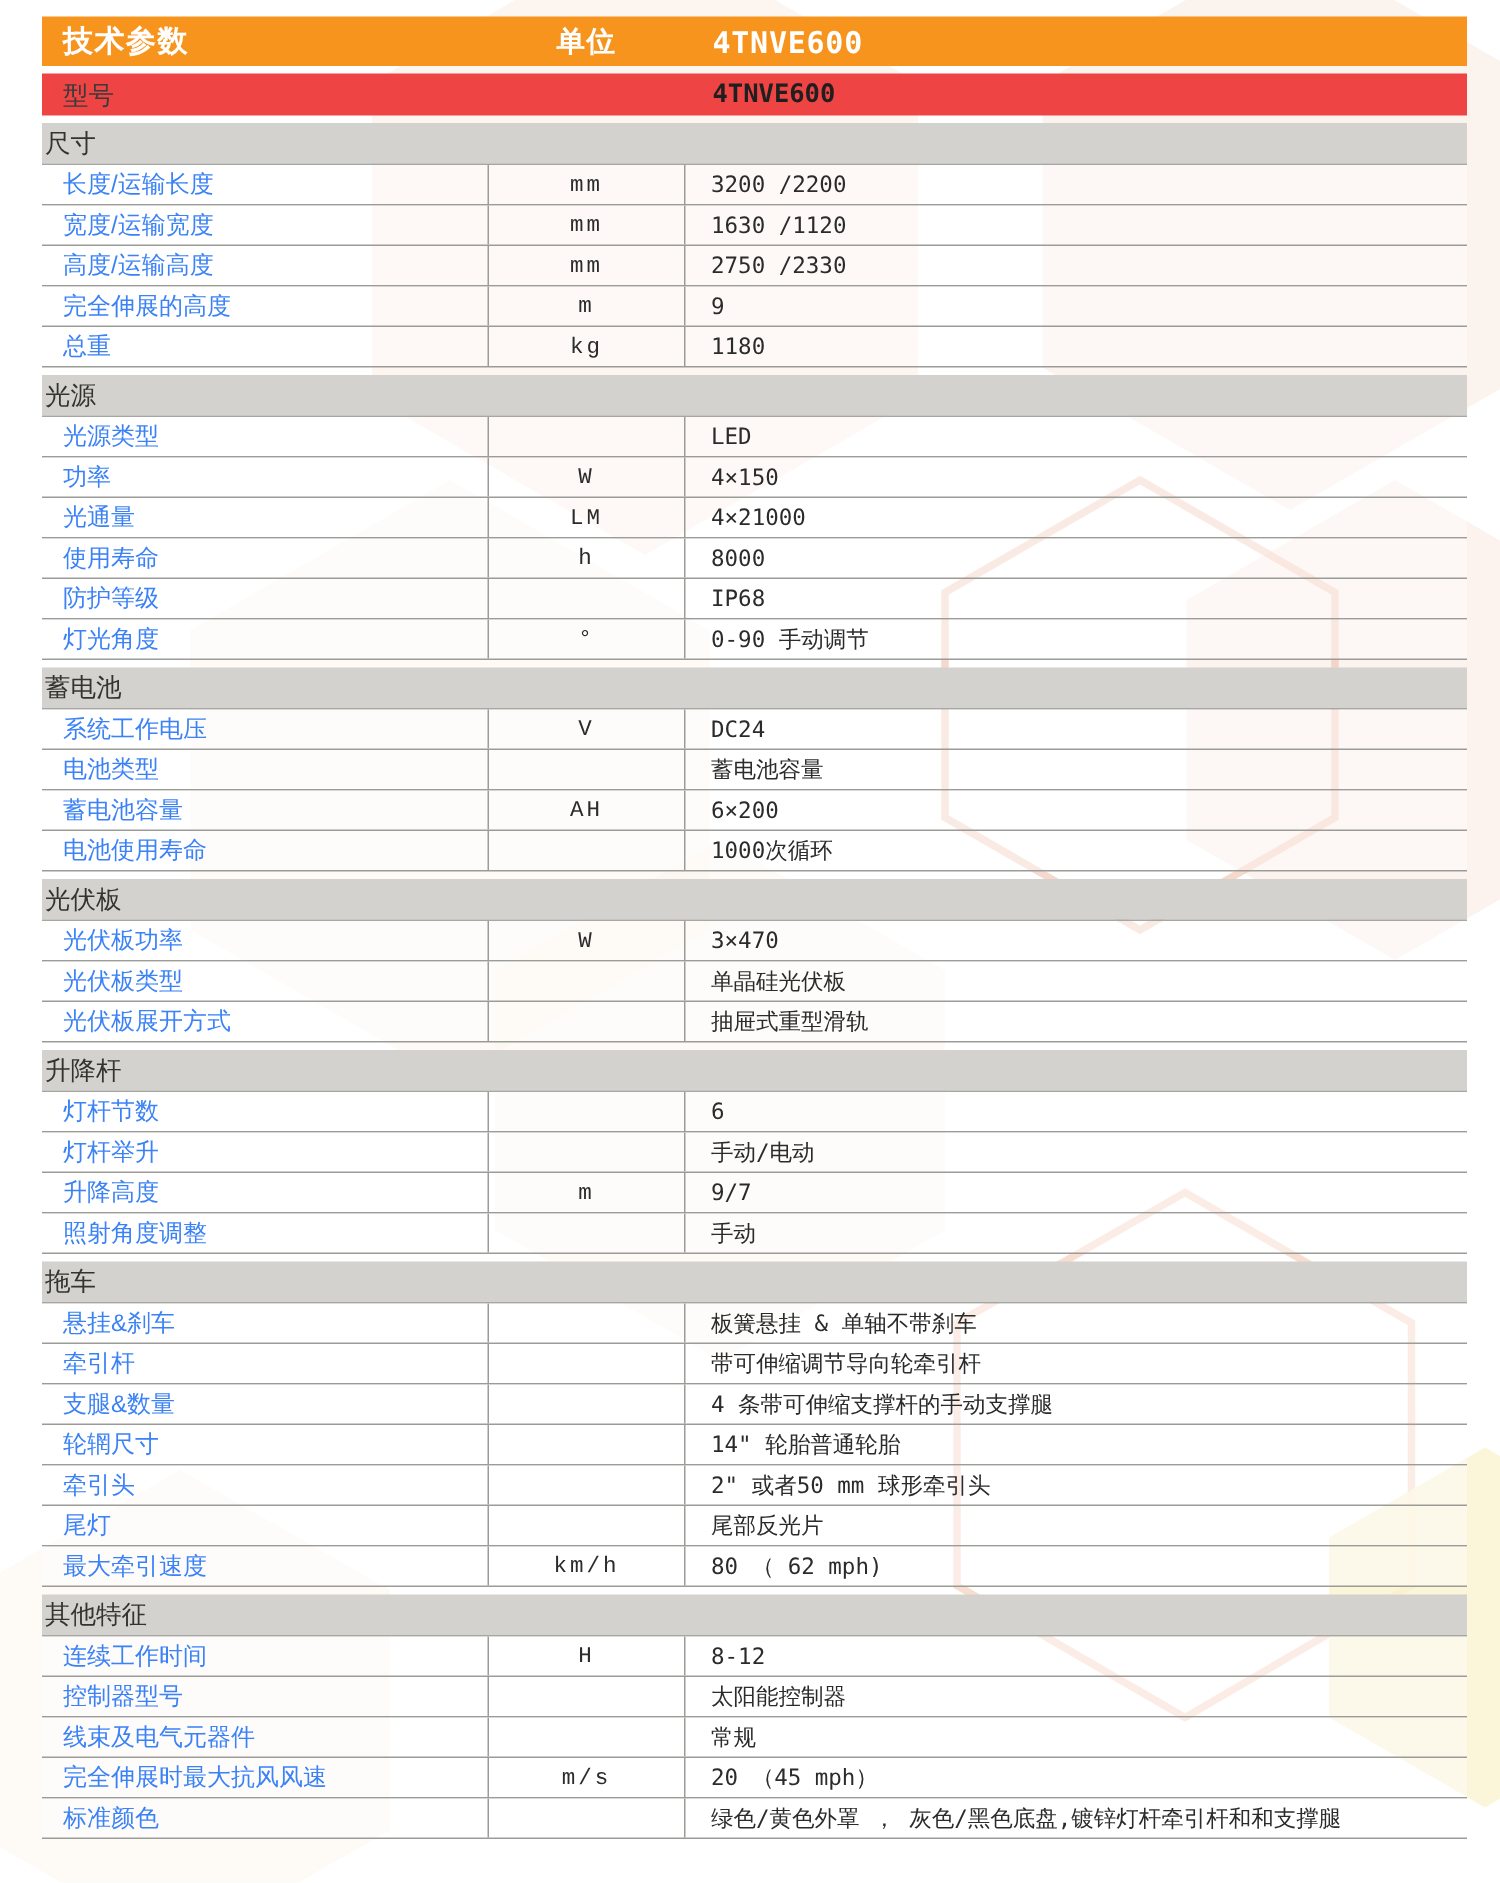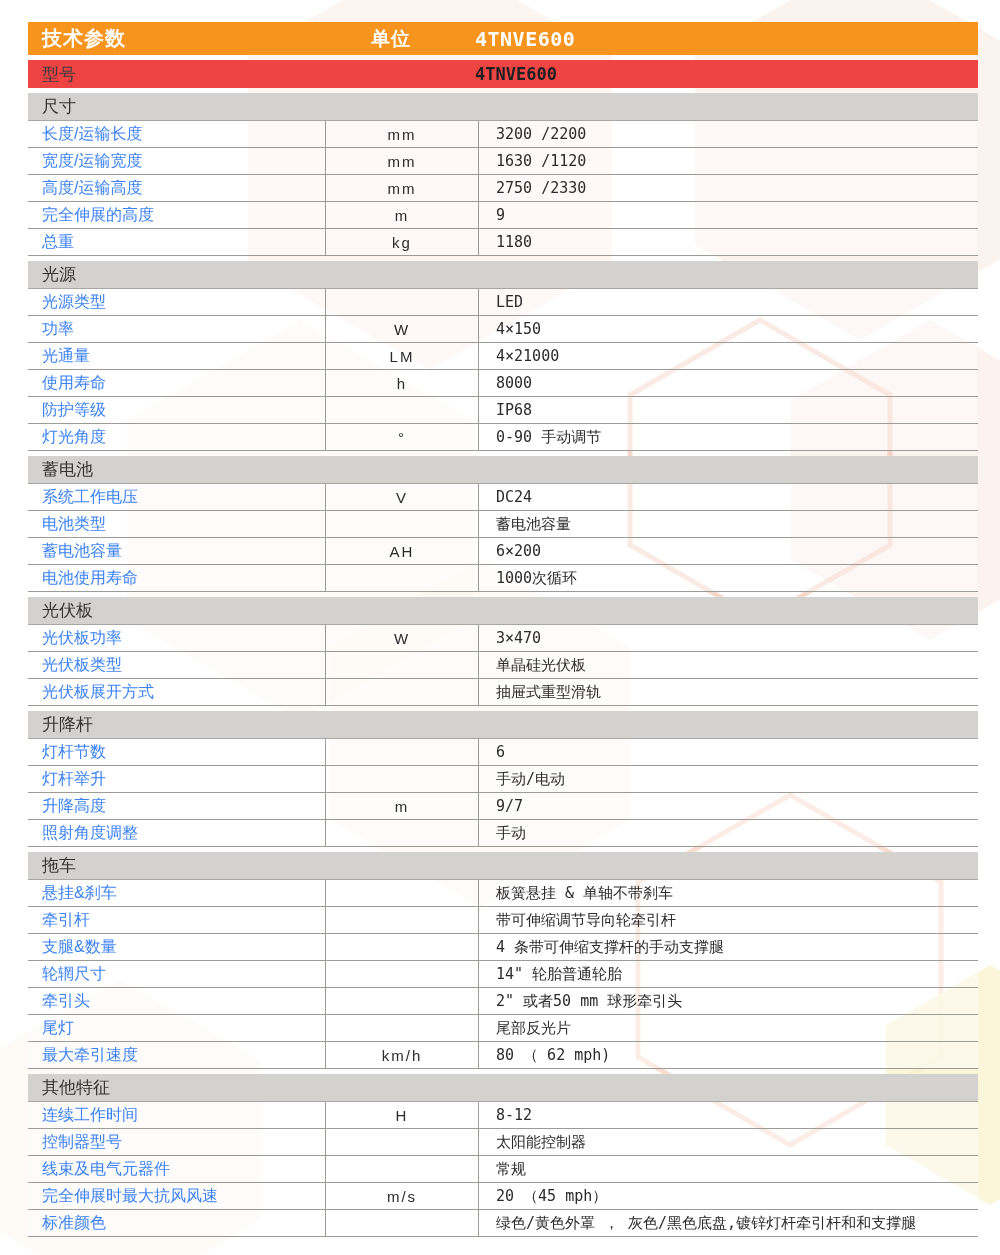--- a/index.html
+++ b/index.html
@@ -7,53 +7,53 @@
   body {
     position:relative;
     width:1000px; height:1255px;
     background:#ffffff;
     overflow:hidden;
     font-family:"Liberation Sans", sans-serif;
     color:#3a3a3a;
   }
   .bg-layer { position:absolute; inset:0; z-index:0; }
   .spec-table {
-    position:absolute; left:28px; top:22px; width:950px; z-index:1;
+    position:absolute; left:28px; top:11px; width:950px; z-index:1;
   }
   .table-header {
     display:flex; align-items:center; height:33px;
     background:#F7941E; color:#ffffff; font-weight:bold;
   }
   .th-c1 { width:297px; padding-left:14px; font-size:20px; letter-spacing:1px; }
   .th-c2 { width:132px; text-align:center; font-size:19px; letter-spacing:1px; }
   .th-c3 { flex:1; padding-left:18px; font-size:20px; letter-spacing:0.5px;
            font-family:"DejaVu Sans Mono","Liberation Mono",monospace; }
   .model-row {
     display:flex; align-items:center; height:28px; margin-top:5px;
     background:#ef4444; font-size:17px;
   }
   .m-label { width:429px; padding-left:14px; color:#3a3a3a; }
   .m-value { flex:1; padding-left:18px; font-weight:bold; color:#1f1f1f;
              font-family:"DejaVu Sans Mono","Liberation Mono",monospace; font-size:17px; }
   .section-row {
     display:flex; align-items:center; height:27px; margin-top:5px;
-    background:#D3D2CE; padding-left:14px; font-size:17px; color:#333330;
+    background:#D3D2CE; padding-left:2px; font-size:17px; color:#333330;
   }
   .section-body { border-top:1px solid #a6a6a2; }
   .data-row {
     display:flex; align-items:stretch; height:27px;
     border-bottom:1px solid #9b9b97;
     background:rgba(255,255,255,0.45);
   }
   .c1 { width:297px; padding-left:14px; font-size:16px; color:#3b82f6;
         display:flex; align-items:center; }
-  .c2 { width:154px; border-left:1px solid #9b9b97; border-right:1px solid #9b9b97;
+  .c2 { width:132px; border-left:1px solid #9b9b97; border-right:1px solid #9b9b97;
         display:flex; align-items:center; justify-content:center;
         font-size:15px; letter-spacing:2px; color:#2b2b2b;
-        font-family:Liberation Sans, sans-serif; }
+        font-family:Liberation Mono, monospace; }
   .c3 { flex:1; padding-left:17px; font-size:15px; color:#2b2b2b;
         display:flex; align-items:center; white-space:nowrap;
         font-family:"DejaVu Sans Mono","Liberation Mono",monospace; }
 </style>
 </head>
 <body>
 
 <div class="bg-layer">
   <svg width="1000" height="1255" viewBox="0 0 1000 1255" xmlns="http://www.w3.org/2000/svg">
     <polygon points="430,-50 612,55 612,265 430,370 248,265 248,55" fill="#fbece1" opacity="0.55"></polygon>

